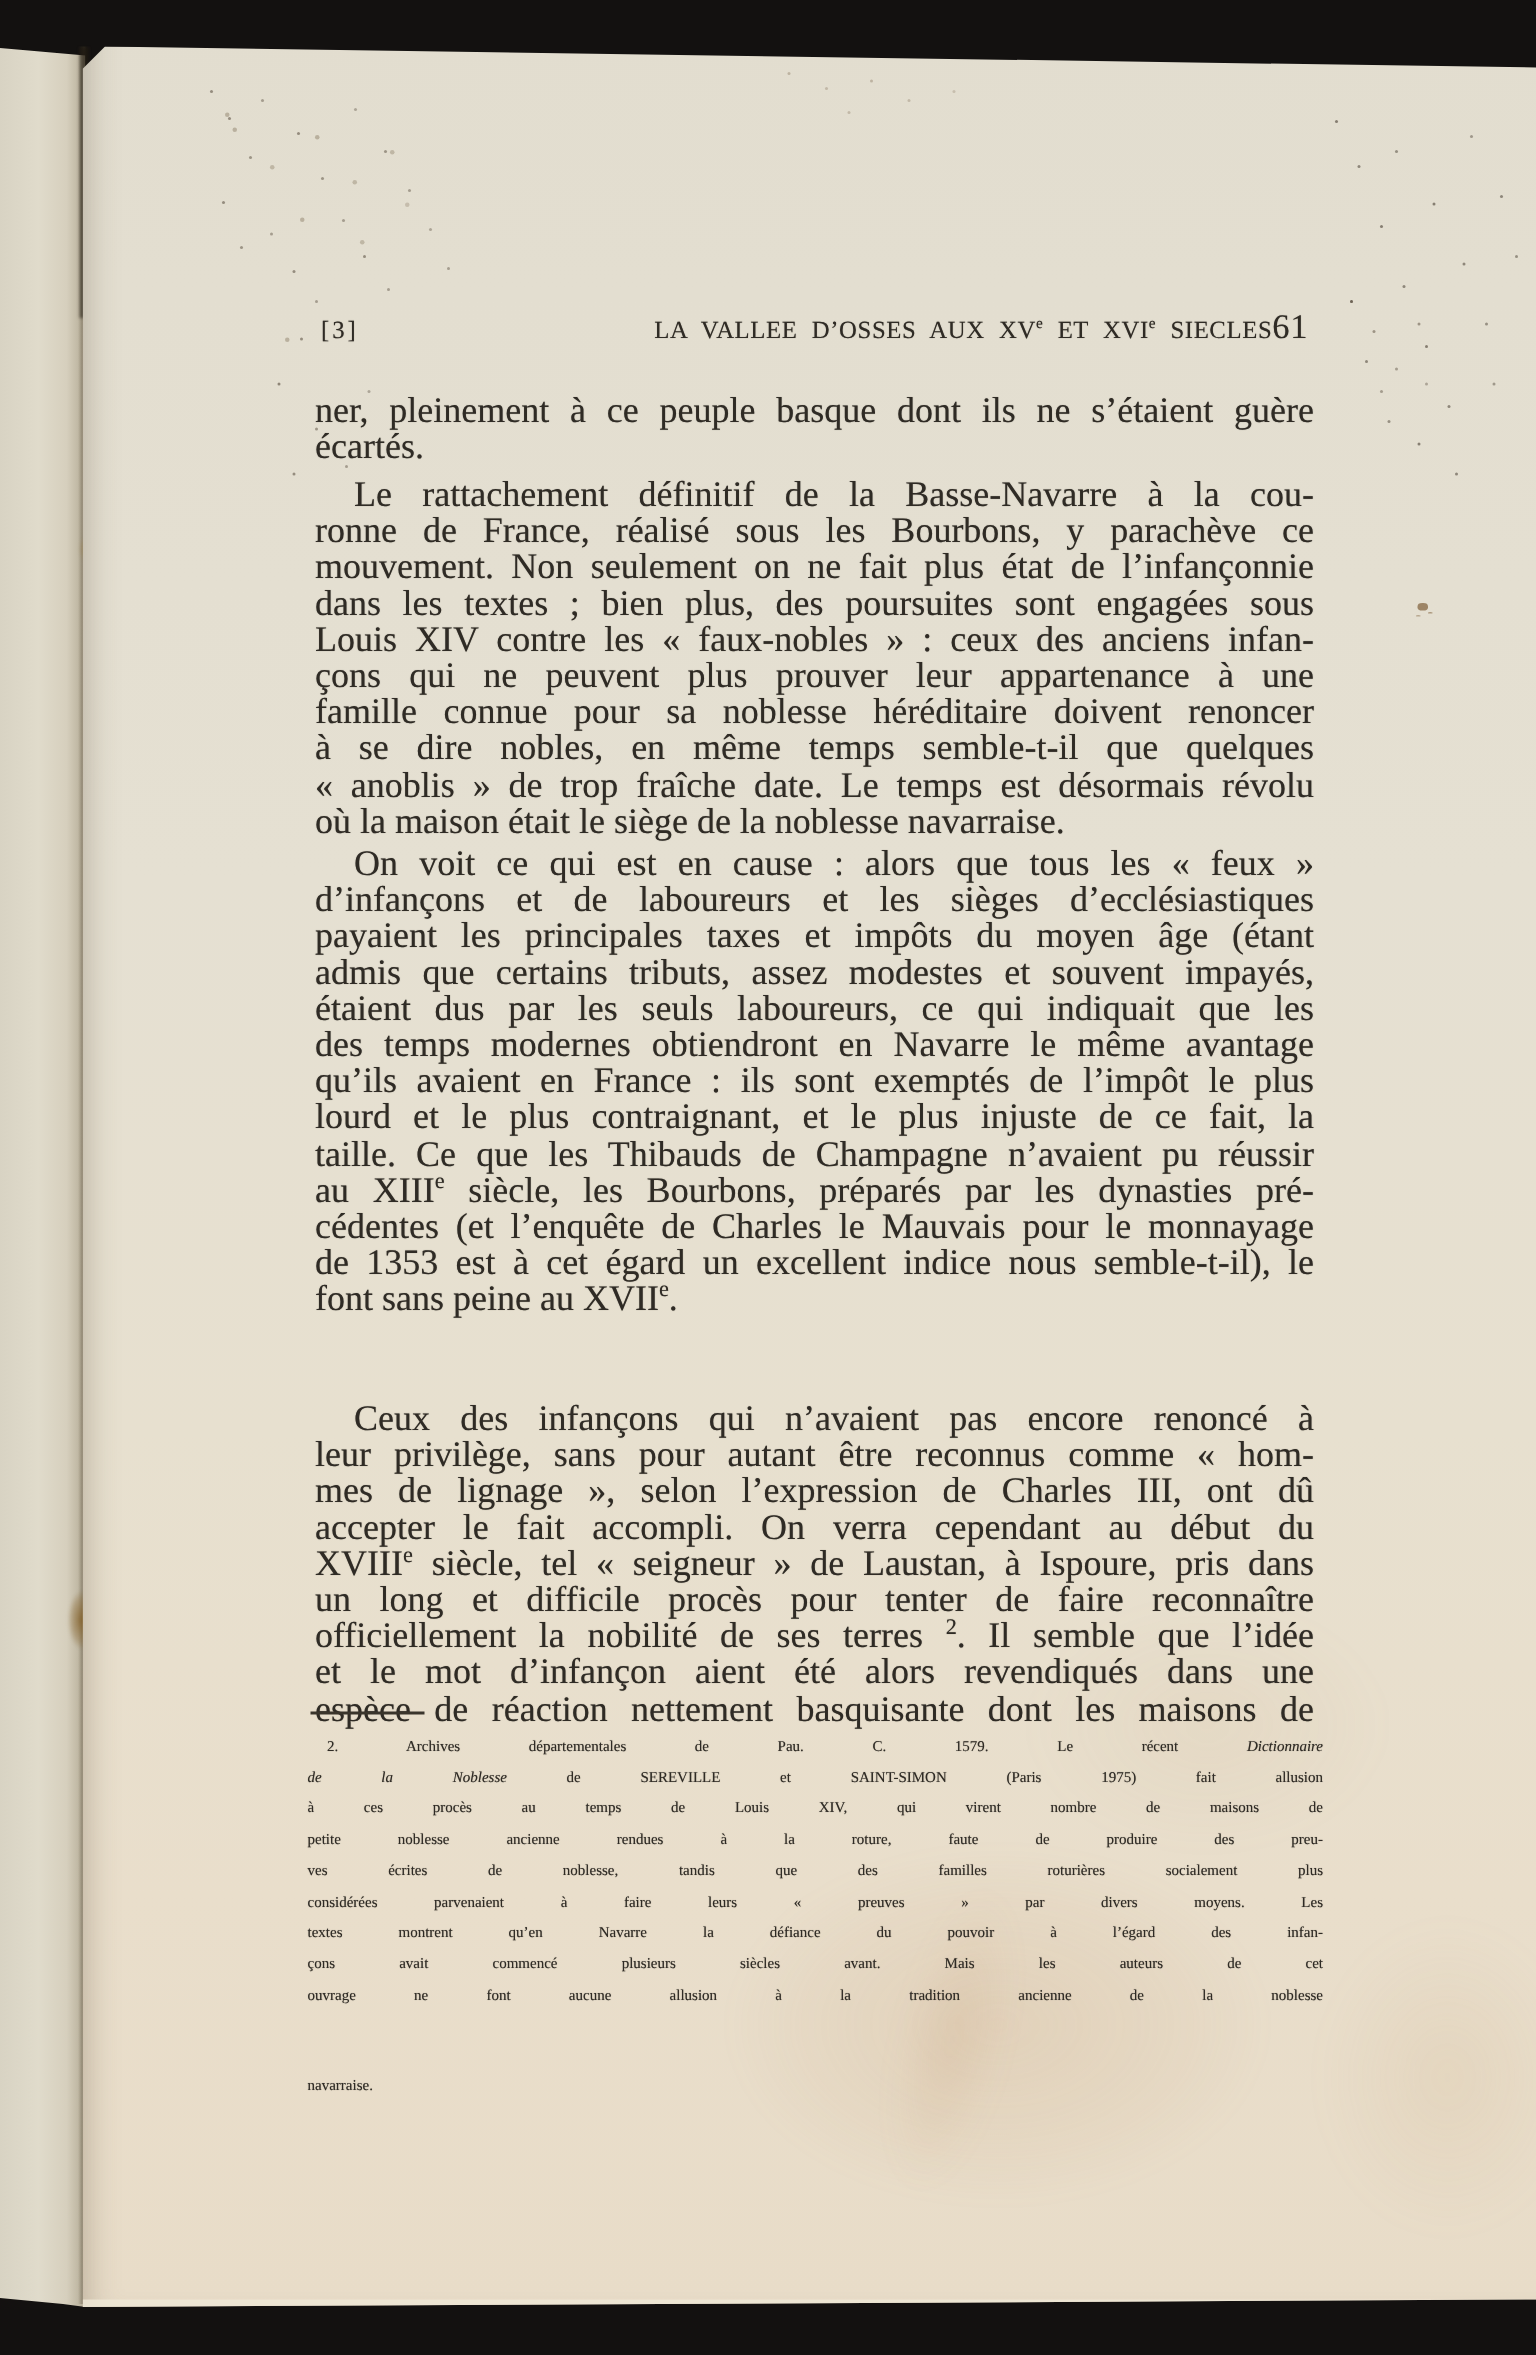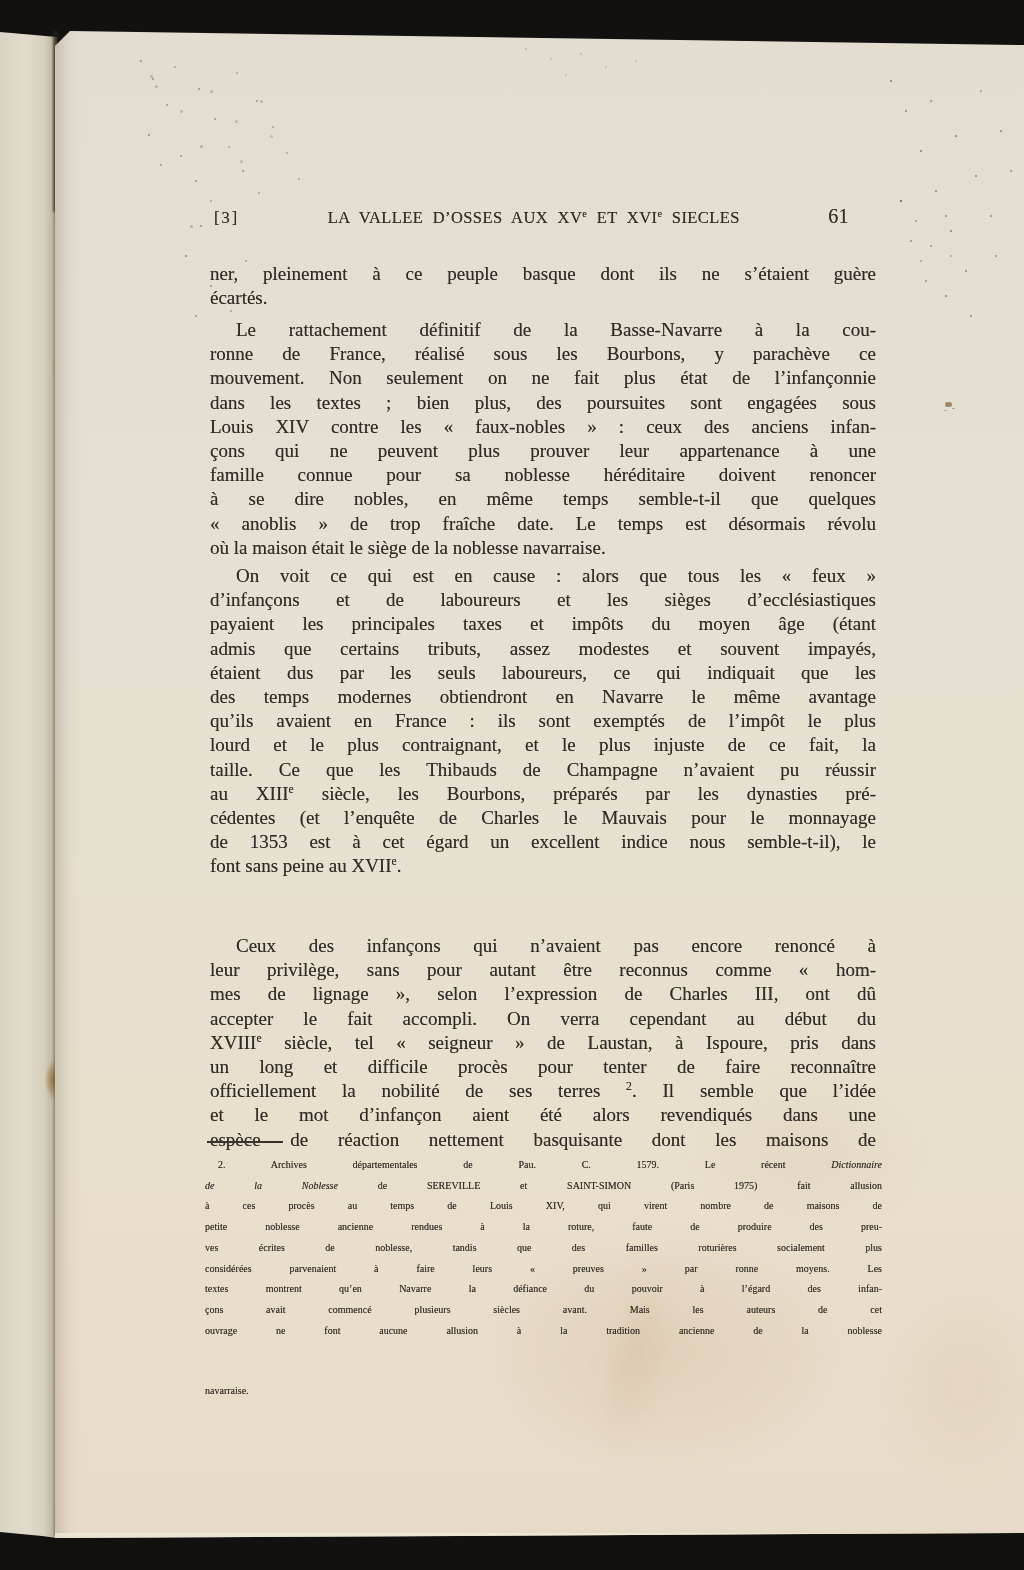--- a/index.html
+++ b/index.html
@@ -41,24 +41,24 @@
 
   
   .textcol { position:absolute; color:#2f2b25; text-shadow:0 0 .6px rgba(47,43,37,.55); }
 
   .header-row {
     left:155px; top:205px; width:666px; height:26px;
     display:flex; align-items:baseline;
     font-size:16.5px; letter-spacing:.4px;
   }
   .header-marker { margin-left:4px; letter-spacing:2px; }
-  .header-title  { flex:1; text-align:center; word-spacing:5px; }
-  .header-pagenum { font-size:20px; margin-right:27px; }
-
-  .para { font-size:19px; line-height:24.2px; width:666px; left:155px; }
+  .header-title  { flex:1; text-align:right; word-spacing:5px; }
+  .header-pagenum { font-size:23px; margin-right:4px; }
+
+  .para { font-size:24px; line-height:24.2px; width:666px; left:155px; }
   .para .line { text-align:justify; text-align-last:justify; white-space:normal; }
   .para:not(.justify-last) .line:last-child { text-align-last:left; }
   .para.indent .line:first-child { text-indent:26px; }
 
   .p1 { top:262px; }
   .p2 { top:318px; }
   .p3 { top:564px; }
   .p4 { top:934px; }
 
   .footnote-rule {
@@ -210,21 +210,21 @@
         <div class="line">espèce de réaction nettement basquisante dont les maisons de</div>
       </div>
 
     <div class="footnote-rule"></div>
     <div class="textcol footnote indent">
         <div class="line">2. Archives départementales de Pau. C. 1579. Le récent <i>Dictionnaire</i></div>
         <div class="line"><i>de la Noblesse</i> de SEREVILLE et SAINT-SIMON (Paris 1975) fait allusion</div>
         <div class="line">à ces procès au temps de Louis XIV, qui virent nombre de maisons de</div>
         <div class="line">petite noblesse ancienne rendues à la roture, faute de produire des preu-</div>
         <div class="line">ves écrites de noblesse, tandis que des familles roturières socialement plus</div>
-        <div class="line">considérées parvenaient à faire leurs « preuves » par ronne moyens. Les</div>
+        <div class="line">considérées parvenaient à faire leurs « preuves » par divers moyens. Les</div>
         <div class="line">textes montrent qu’en Navarre la défiance du pouvoir à l’égard des infan-</div>
         <div class="line">çons avait commencé plusieurs siècles avant. Mais les auteurs de cet</div>
         <div class="line">ouvrage ne font aucune allusion à la tradition ancienne de la noblesse</div>
         <div class="line">navarraise.</div>
       </div>
 
     <div class="page-bottom-highlight"></div>
   </div>
 </div>
 

